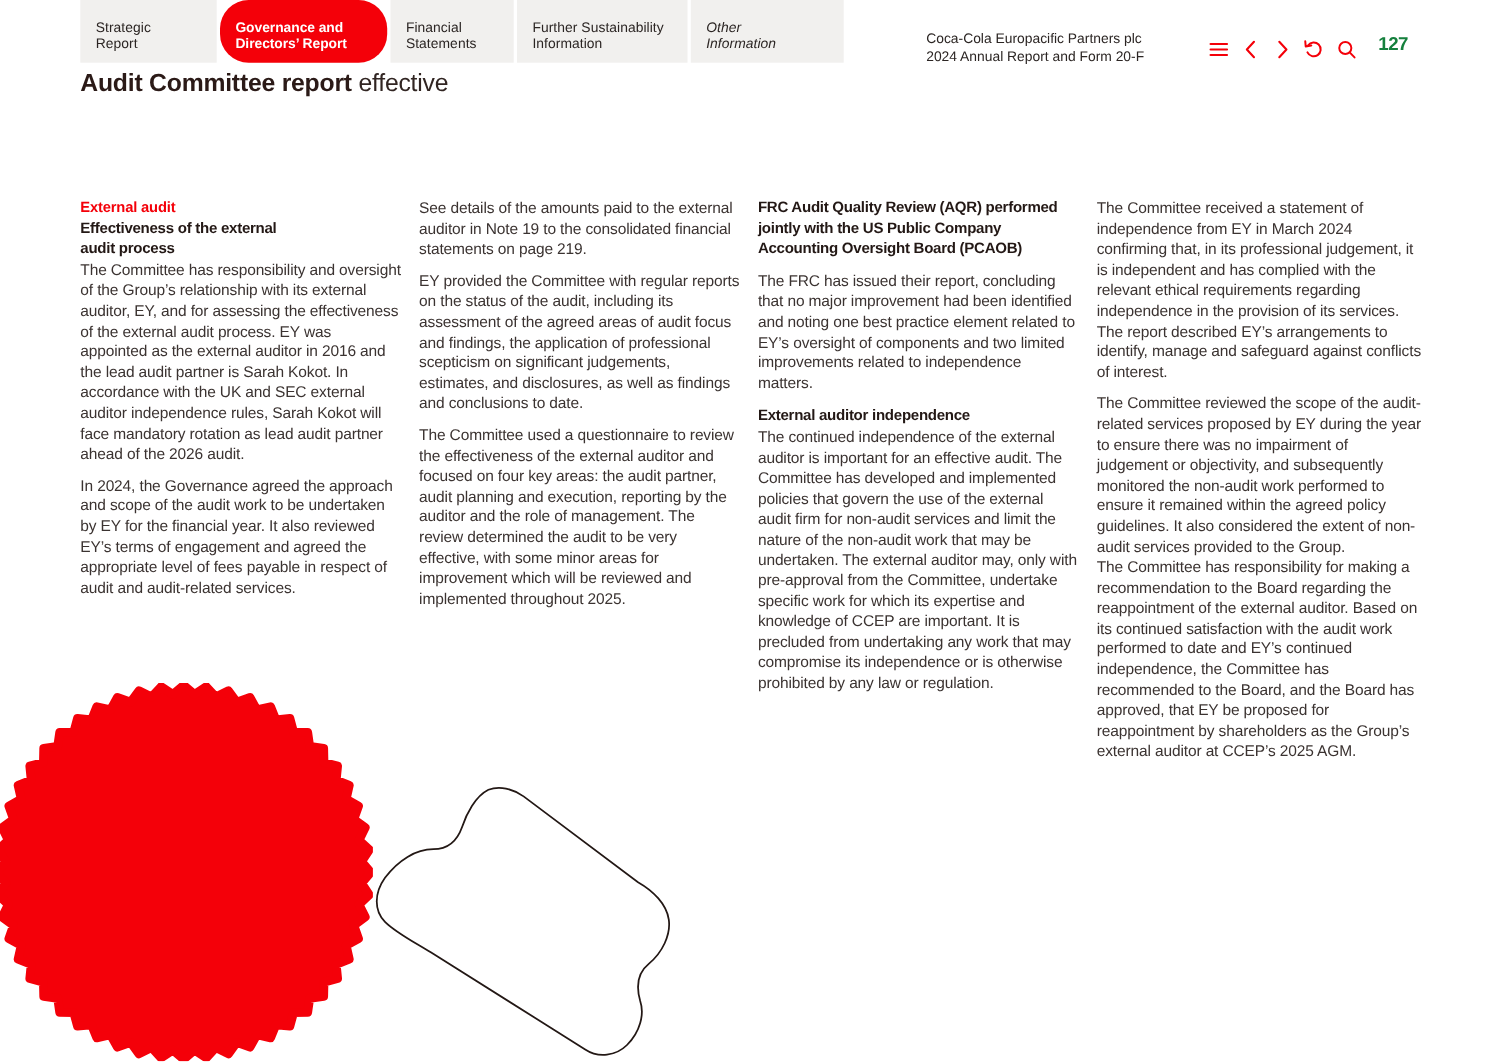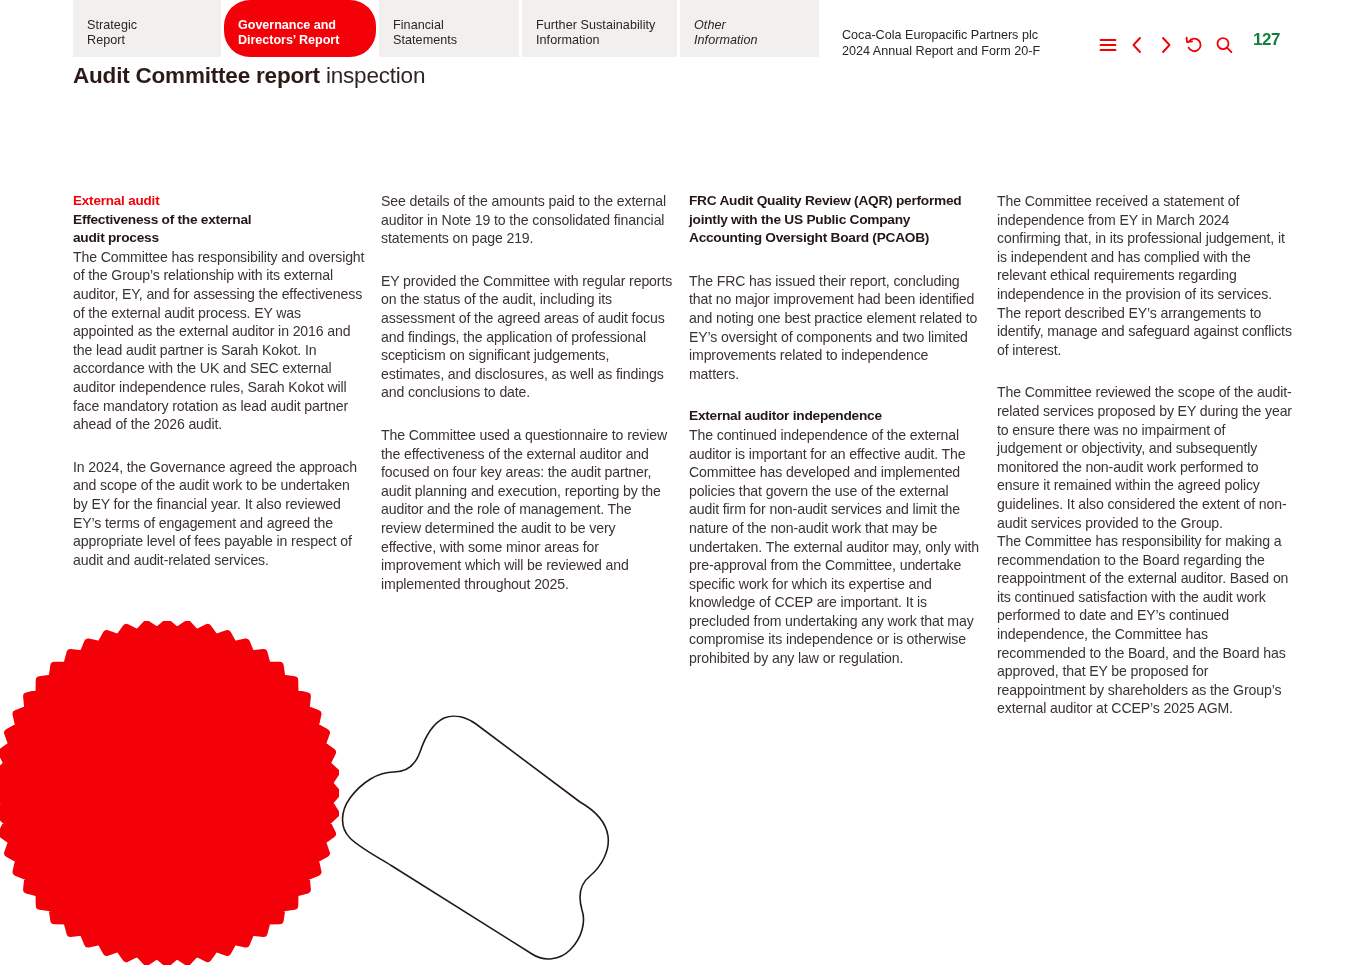--- a/index.html
+++ b/index.html
@@ -50,23 +50,23 @@
   }
 
   .tab.active {
     background: #f40009;
     color: #ffffff;
     font-weight: bold;
     letter-spacing: -0.05px;
     border-radius: 26px;
   }
 
-  .tab-w1 { width: 148px; }
+  .tab-w1 { width: 124px; }
   .tab-w2 { width: 152px; }
-  .tab-w3 { width: 140px; }
+  .tab-w3 { width: 112px; }
   .tab-w4 { width: 155px; }
   .tab-w5 { width: 139px; font-style: italic; }
 
   .report-meta {
     position: absolute;
     top: 27px;
     left: 842px;
     font-size: 12.6px;
     line-height: 16px;
     color: #2b2523;
@@ -110,21 +110,21 @@
     letter-spacing: -0.2px;
     color: #2b1a17;
     white-space: nowrap;
   }
   .page-title .strong { font-weight: bold; }
   .page-title .cont { font-weight: normal; color: #312522; }
 
   
   .columns {
     position: absolute;
-    top: 192px;
+    top: 180px;
     left: 73px;
     width: 1220px;
     display: flex;
     gap: 0px;
   }
 
   .col {
     width: 292px;
     margin-right: 16px;
   }
@@ -140,28 +140,28 @@
   }
 
   .subhead {
     color: #231815;
     font-weight: bold;
     font-size: 13.7px;
     line-height: 18.6px;
     letter-spacing: -0.25px;
   }
 
-  .subhead.spaced { margin-top: 24px; }
+  .subhead.spaced { margin-top: 12px; }
 
   p.body {
     color: #3b3331;
     font-size: 14.1px;
     line-height: 18.6px;
     letter-spacing: -0.12px;
-    margin-top: 24px;
+    margin-top: 10px;
   }
   p.body.tight { margin-top: 0px; }
 
   
   .art-cap {
     position: absolute;
     left: -1px;
     top: 621px;
     width: 340px;
     height: 344px;
@@ -237,21 +237,21 @@
           <line x1="12.2" y1="11.8" x2="16.4" y2="16.2" stroke="#f40009" stroke-width="1.8" stroke-linecap="round"></line>
         </svg>
       </div>
 
     </div>
 
     <div class="page-num">127</div>
   </div>
 
   <div class="page-title">
-    <span class="strong">Audit Committee report</span><span class="cont"> inspection</span>
+    <span class="strong">Audit Committee report</span><span class="cont"> effective</span>
   </div>
 
   <div class="columns">
 
     <div class="col">
       <div class="kicker">External audit</div>
       <div class="subhead" style="white-space:pre-line;">Effectiveness of the external
 audit process</div>
       <p class="body tight">The Committee has responsibility and oversight of the Group’s relationship with its external auditor, EY, and for assessing the effectiveness of the external audit process. EY was appointed as the external auditor in 2016 and the lead audit partner is Sarah Kokot. In accordance with the UK and SEC external auditor independence rules, Sarah Kokot will face mandatory rotation as lead audit partner ahead of the 2026 audit.</p>
       <p class="body">In 2024, the Governance agreed the approach and scope of the audit work to be undertaken by EY for the financial year. It also reviewed EY’s terms of engagement and agreed the appropriate level of fees payable in respect of audit and audit-related services.</p>

